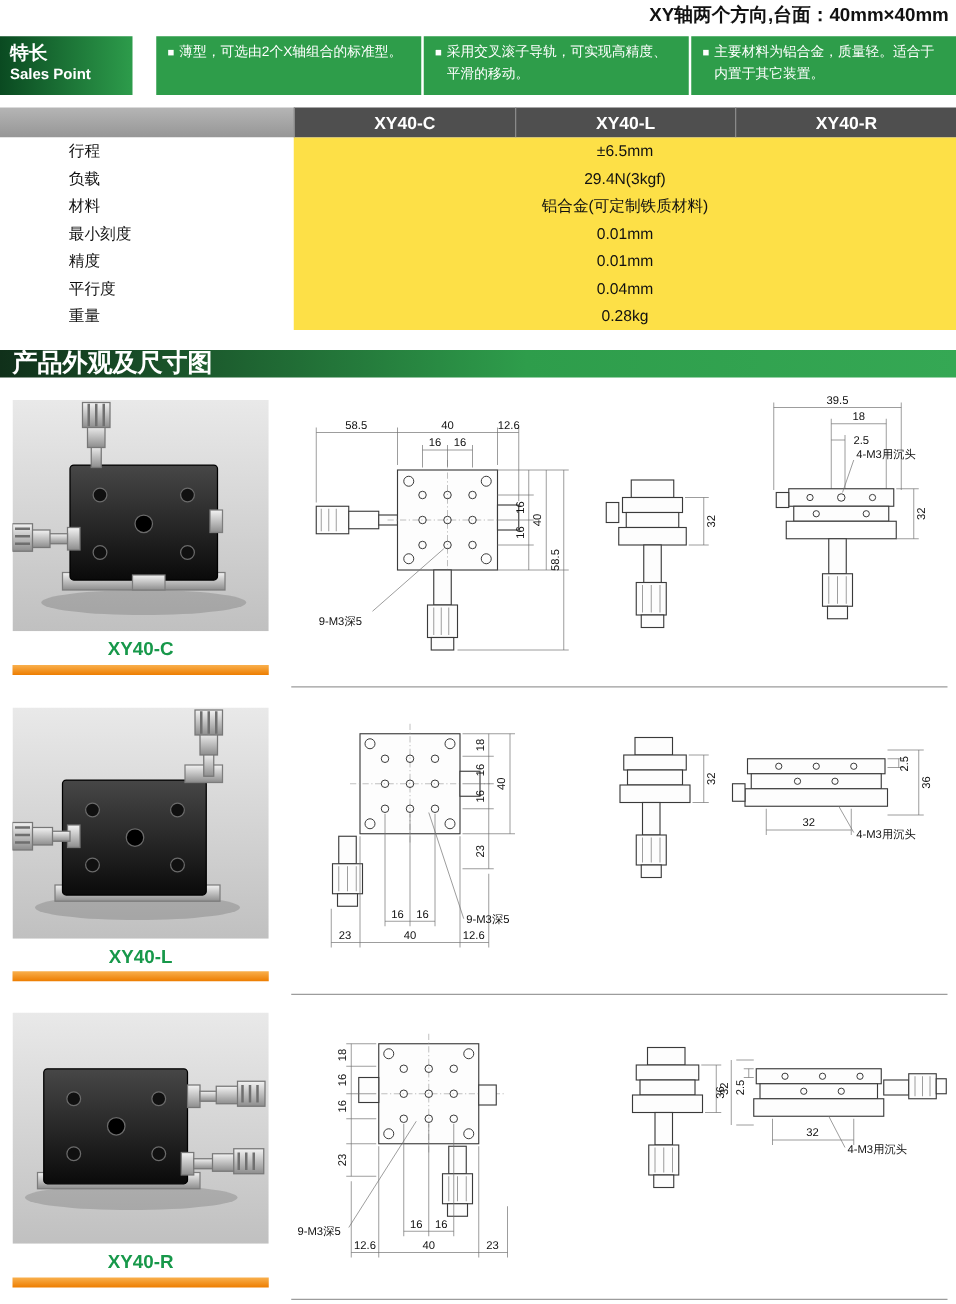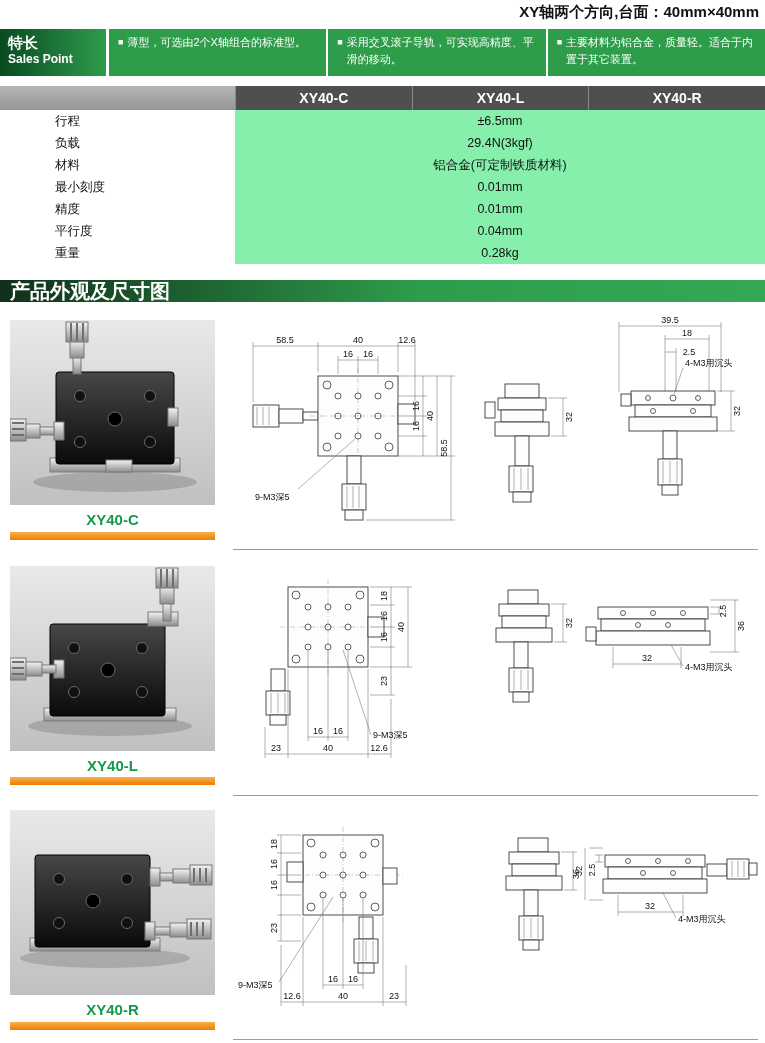--- a/index.html
+++ b/index.html
@@ -4,37 +4,37 @@
 <style>
   * { margin:0; padding:0; box-sizing:border-box; }
   html,body { background:#fff; }
   body { font-family:"Liberation Sans","DejaVu Sans",sans-serif; color:#111; }
   .page { position:relative; width:765px; height:1043px; background:#fff; overflow:hidden; }
 
   
   .top-note { position:absolute; top:3px; right:6px; font-size:15px; font-weight:bold; }
 
   
-  .sales-row { position:absolute; top:29px; left:0; width:765px; height:47px; display:flex; gap:3px; }
+  .sales-row { position:absolute; top:29px; left:0; width:765px; height:47px; display:flex; gap:19px; }
   .sp-title { width:106px; background:linear-gradient(90deg,#0a4a21,#2d9c4b); color:#fff; padding:5px 8px; }
   .sp-title .cn { font-size:15px; font-weight:bold; line-height:1.2; }
   .sp-title .en { font-size:12px; font-weight:bold; }
   .sp-bullets { flex:1; display:flex; gap:2px; }
   .sp-bullet { flex:1; background:#2e9d4a; color:#fff; font-size:11px; line-height:1.5; padding:5px 9px; display:flex; }
   .sp-bullet .mark { margin-right:4px; font-size:9px; line-height:17px; }
 
   
   .spec { position:absolute; top:86px; left:0; width:765px; }
   .spec-head { display:flex; height:24px; }
   .spec-head .blank { width:235px; background:linear-gradient(180deg,#b5b5b5,#969696); }
   .spec-head .col { flex:1; background:#4f4f4f; color:#fff; font-weight:bold; font-size:14px; text-align:center; line-height:24px; border-left:1px solid #8a8a8a; }
   .spec-body { display:flex; }
   .spec-labels { width:235px; background:#fff; }
   .spec-labels .cell { height:22px; line-height:22px; font-size:12.5px; padding-left:55px; }
-  .spec-values { flex:1; background:#86efac; }
+  .spec-values { flex:1; background:#fde047; }
   .spec-values .cell { height:22px; line-height:22px; font-size:12.5px; text-align:center; }
 
   
   .section-bar { position:absolute; top:280px; left:0; width:765px; height:22px;
     background:linear-gradient(90deg,#10301a,#2e9d4b 55%,#35a854); color:#fff; font-weight:bold;
     font-size:20px; line-height:22px; padding-left:10px; }
 
   
   .photo { position:absolute; left:10px; width:205px; height:185px; }
   .caption { position:absolute; left:10px; width:205px; text-align:center; font-weight:bold; font-size:15px; color:#17984a; }

